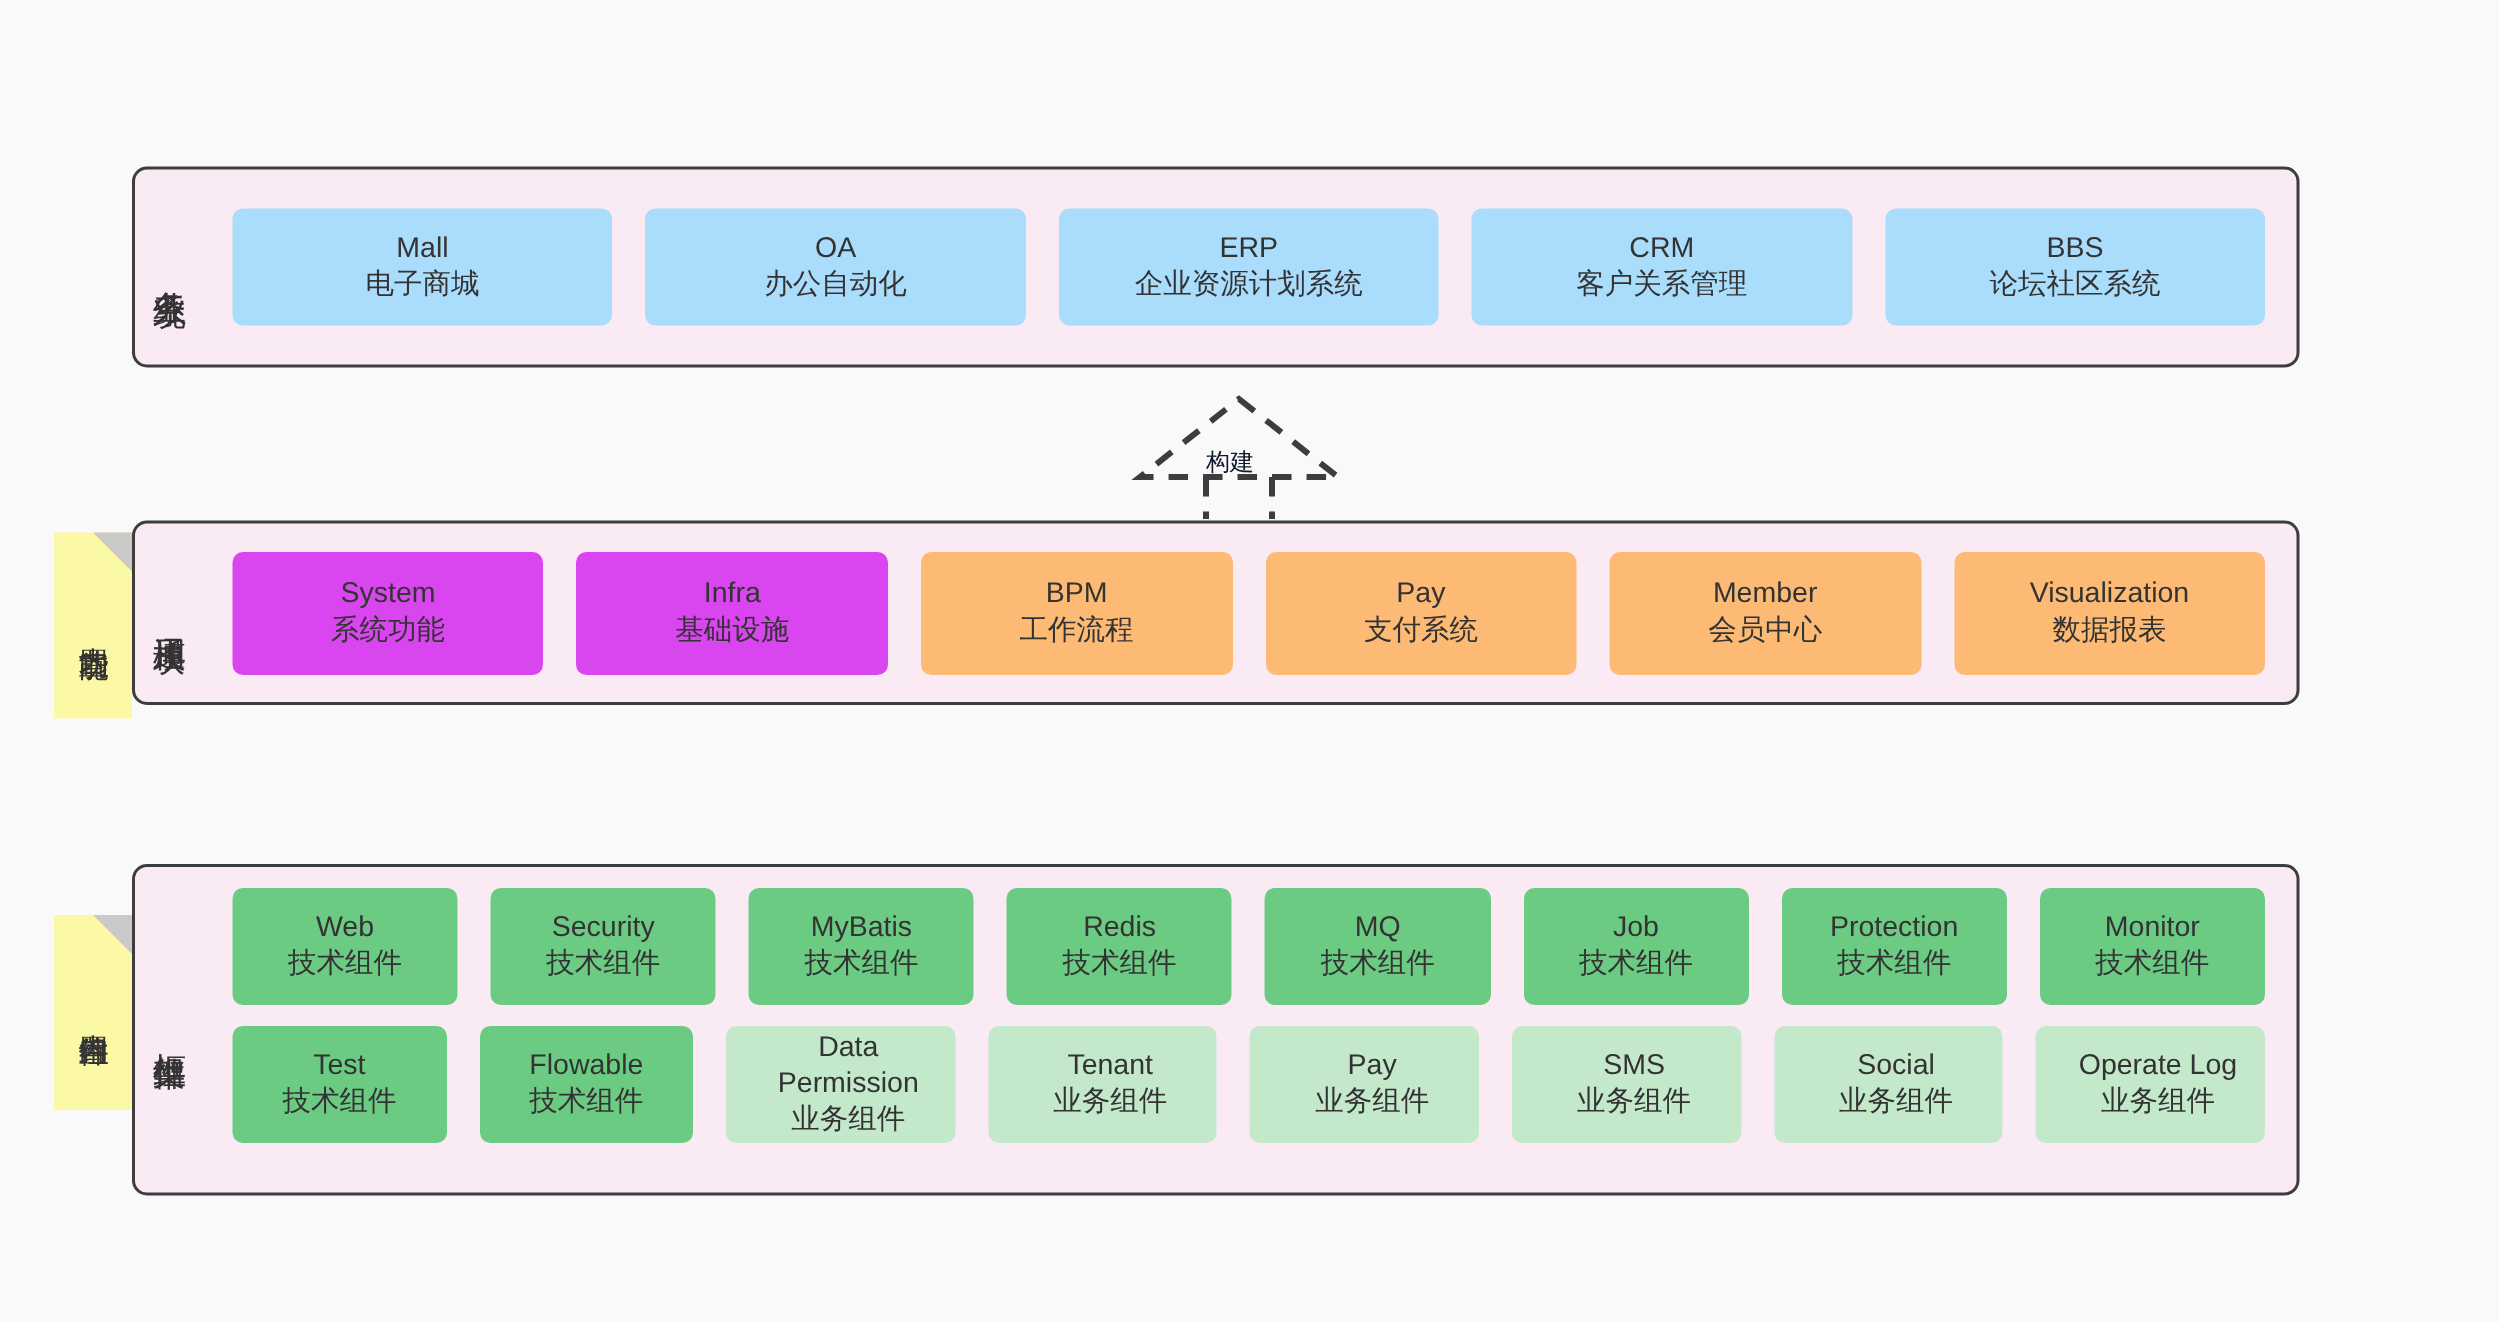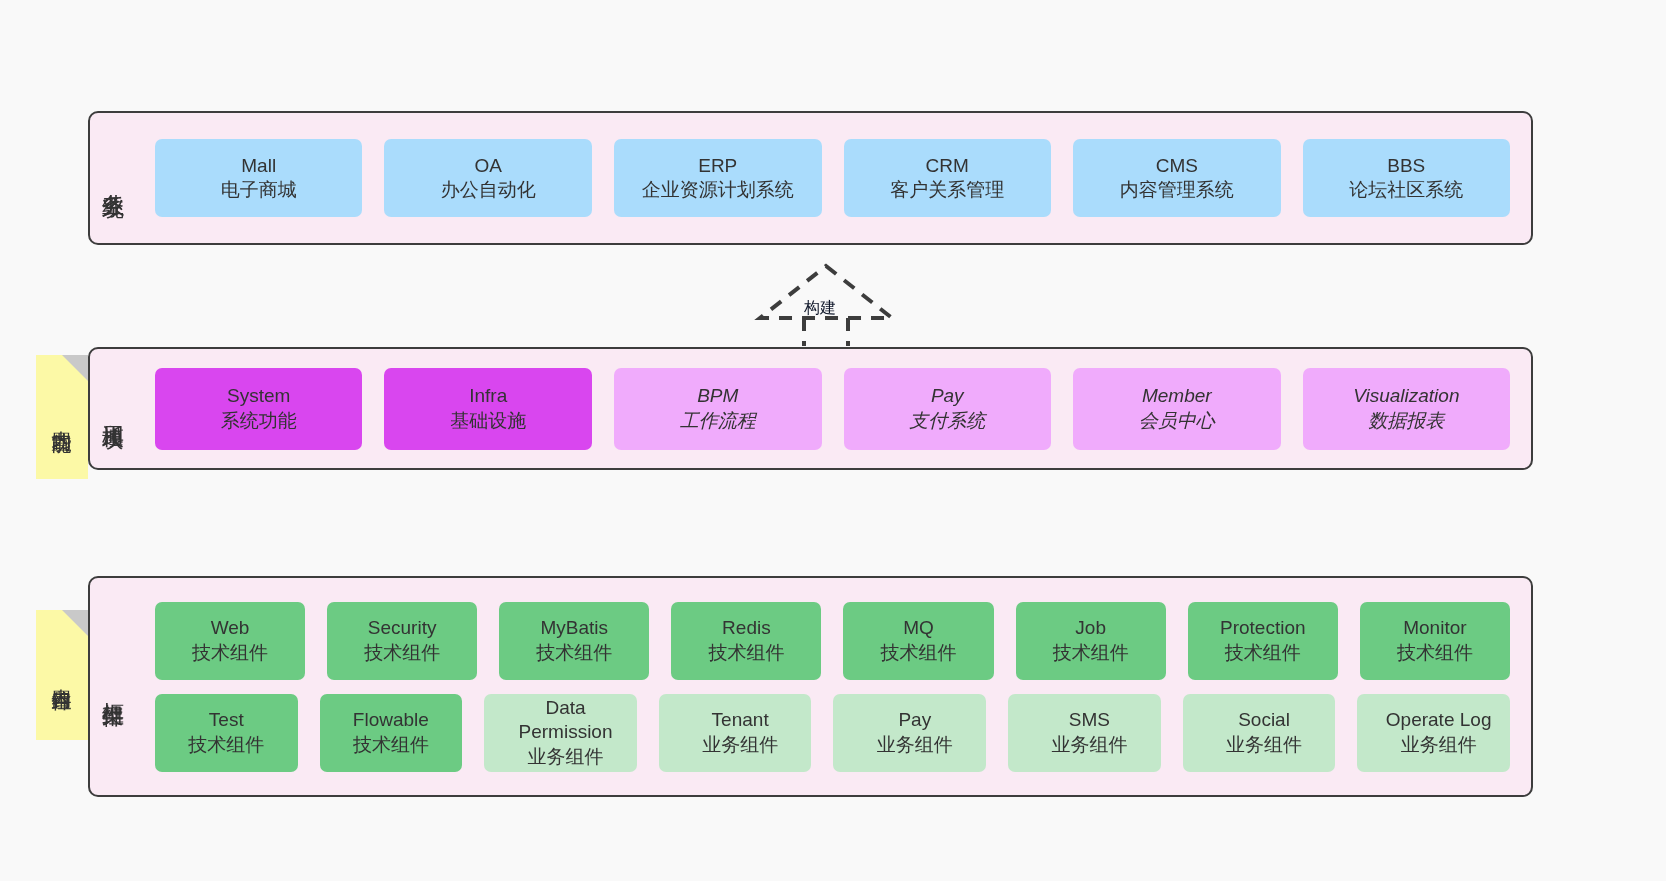--- a/index.html
+++ b/index.html
@@ -53,21 +53,20 @@
 
   .layer-body {
     flex: 1 1 auto;
     display: flex;
     align-items: center;
     padding: 0 10px;
     box-sizing: border-box;
   }
   .layer-body.two-rows {
     flex-direction: column;
-    justify-content: center;
     gap: 14px;
     padding: 14px 10px;
   }
   .row {
     display: flex;
     width: 100%;
     gap: 0;
   }
 
   
@@ -90,21 +89,21 @@
   .card .t1 { display: block; }
   .card .t2 { display: block; }
 
   .biz-row .card { height: 78px; }
   .mod-row .card { height: 82px; }
   .comp-row .card { height: 78px; }
 
   
   .c-blue        { background: #aadcfc; }
   .c-red         { background: #d946ef; }
-  .c-pink        { background: #f0abfc; font-style: italic; }
+  .c-pink        { background: #fdba74; }
   .c-green       { background: #6ccb83; }
   .c-green-light { background: #c3e8ca; padding-left: 14px; }
 
   
   .note {
     position: absolute;
     background: #fcf9a6;
     font-size: 20px;
     line-height: 1.2;
     color: #333333;
@@ -157,24 +156,20 @@
           <span class="t1">OA</span>
           <span class="t2">办公自动化</span>
         </div>
         <div class="card c-blue">
           <span class="t1">ERP</span>
           <span class="t2">企业资源计划系统</span>
         </div>
         <div class="card c-blue">
           <span class="t1">CRM</span>
           <span class="t2">客户关系管理</span>
-        </div>
-        <div class="card c-blue">
-          <span class="t1">CMS</span>
-          <span class="t2">内容管理系统</span>
         </div>
         <div class="card c-blue">
           <span class="t1">BBS</span>
           <span class="t2">论坛社区系统</span>
         </div>
       </div>
     </div>
   </div>
 
   <div class="arrow" style="left:756px; top:262px; width:140px; height:84px;">

